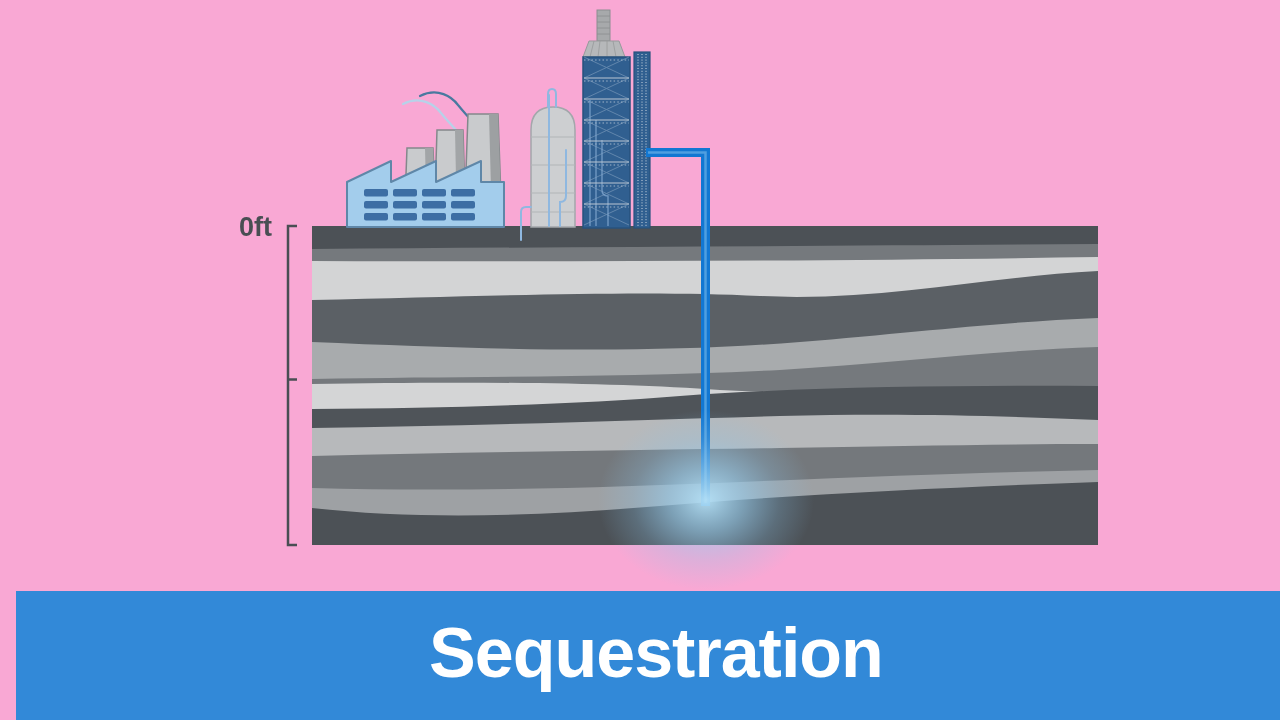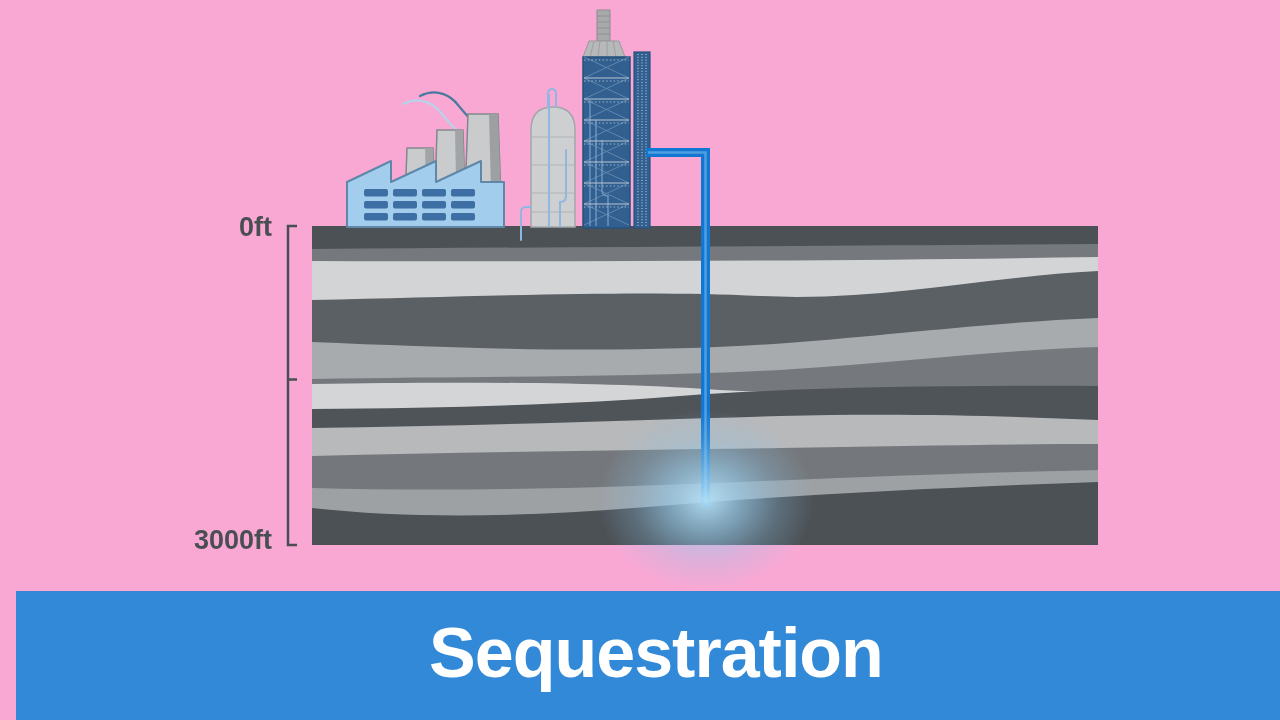--- a/index.html
+++ b/index.html
@@ -182,19 +182,18 @@
 
     <g fill="none">
       <path d="M646,152.5 L705.5,152.5 L705.5,506" stroke="#1277d2" stroke-width="9" stroke-linejoin="miter"></path>
       <path d="M648,152.5 L705.5,152.5 L705.5,503" stroke="#4f9fe0" stroke-width="2.5" stroke-linejoin="miter"></path>
     </g>
 
     <ellipse cx="706" cy="500" rx="108" ry="90" fill="url(#glowGrad)"></ellipse>
   </svg>
 
   <div class="depth-label d0">0ft</div>
-  <div class="depth-label d3000">3000ft</div>
 
   <div class="banner">
     <div class="banner-title">Sequestration</div>
   </div>
 
 </div>
 
 </body></html>

